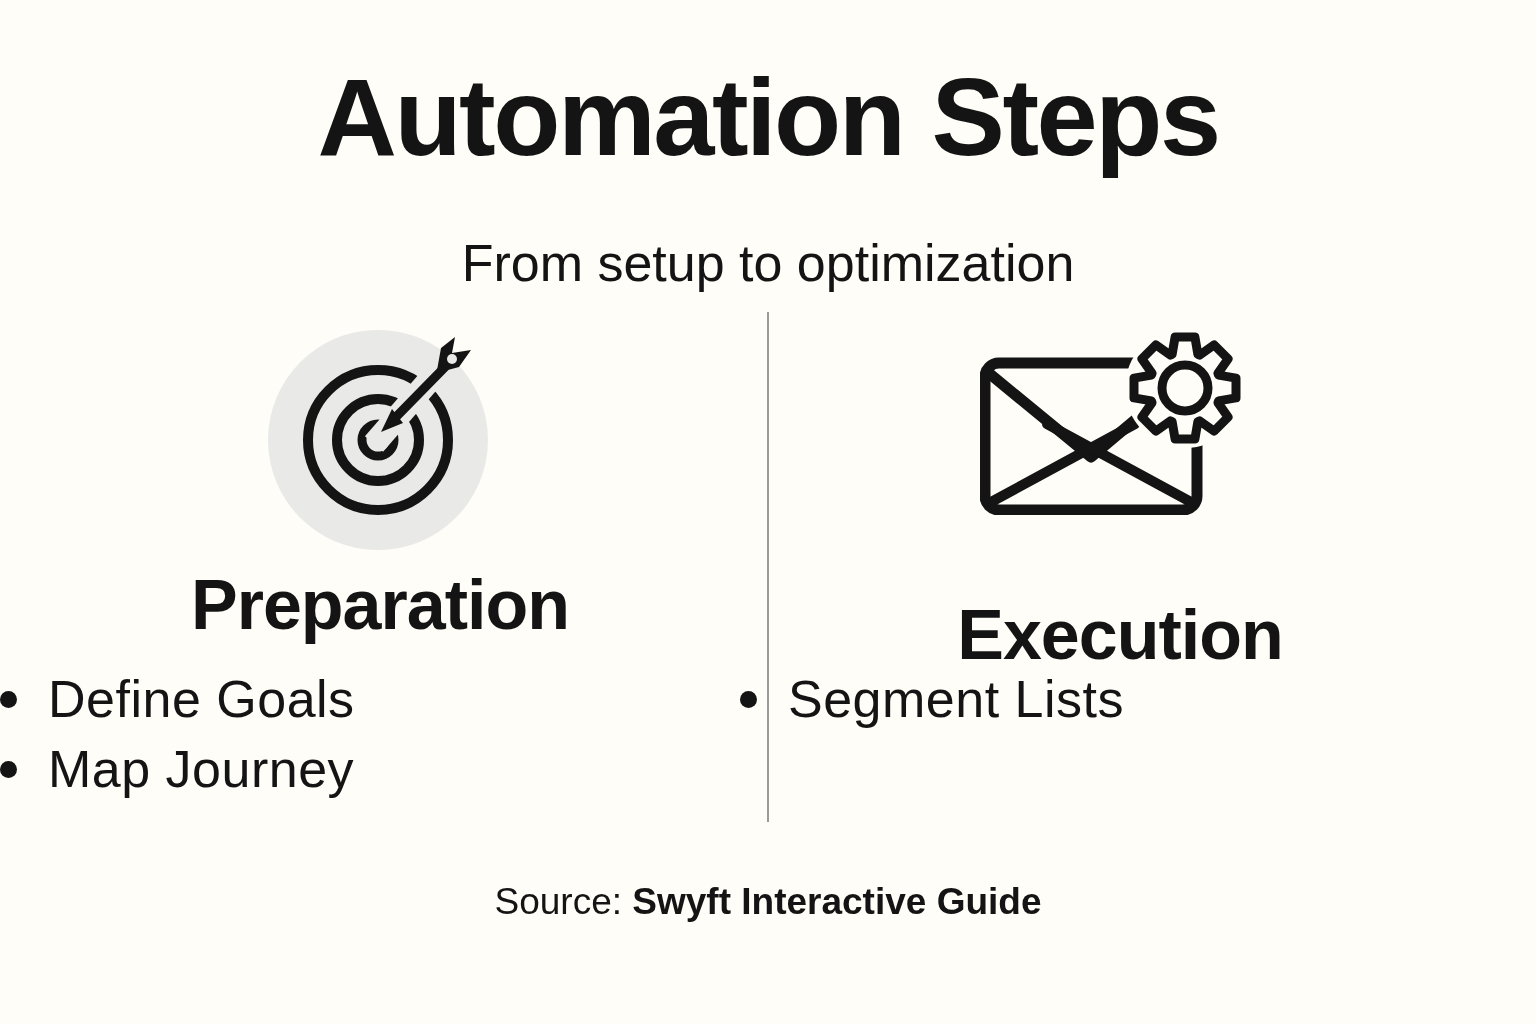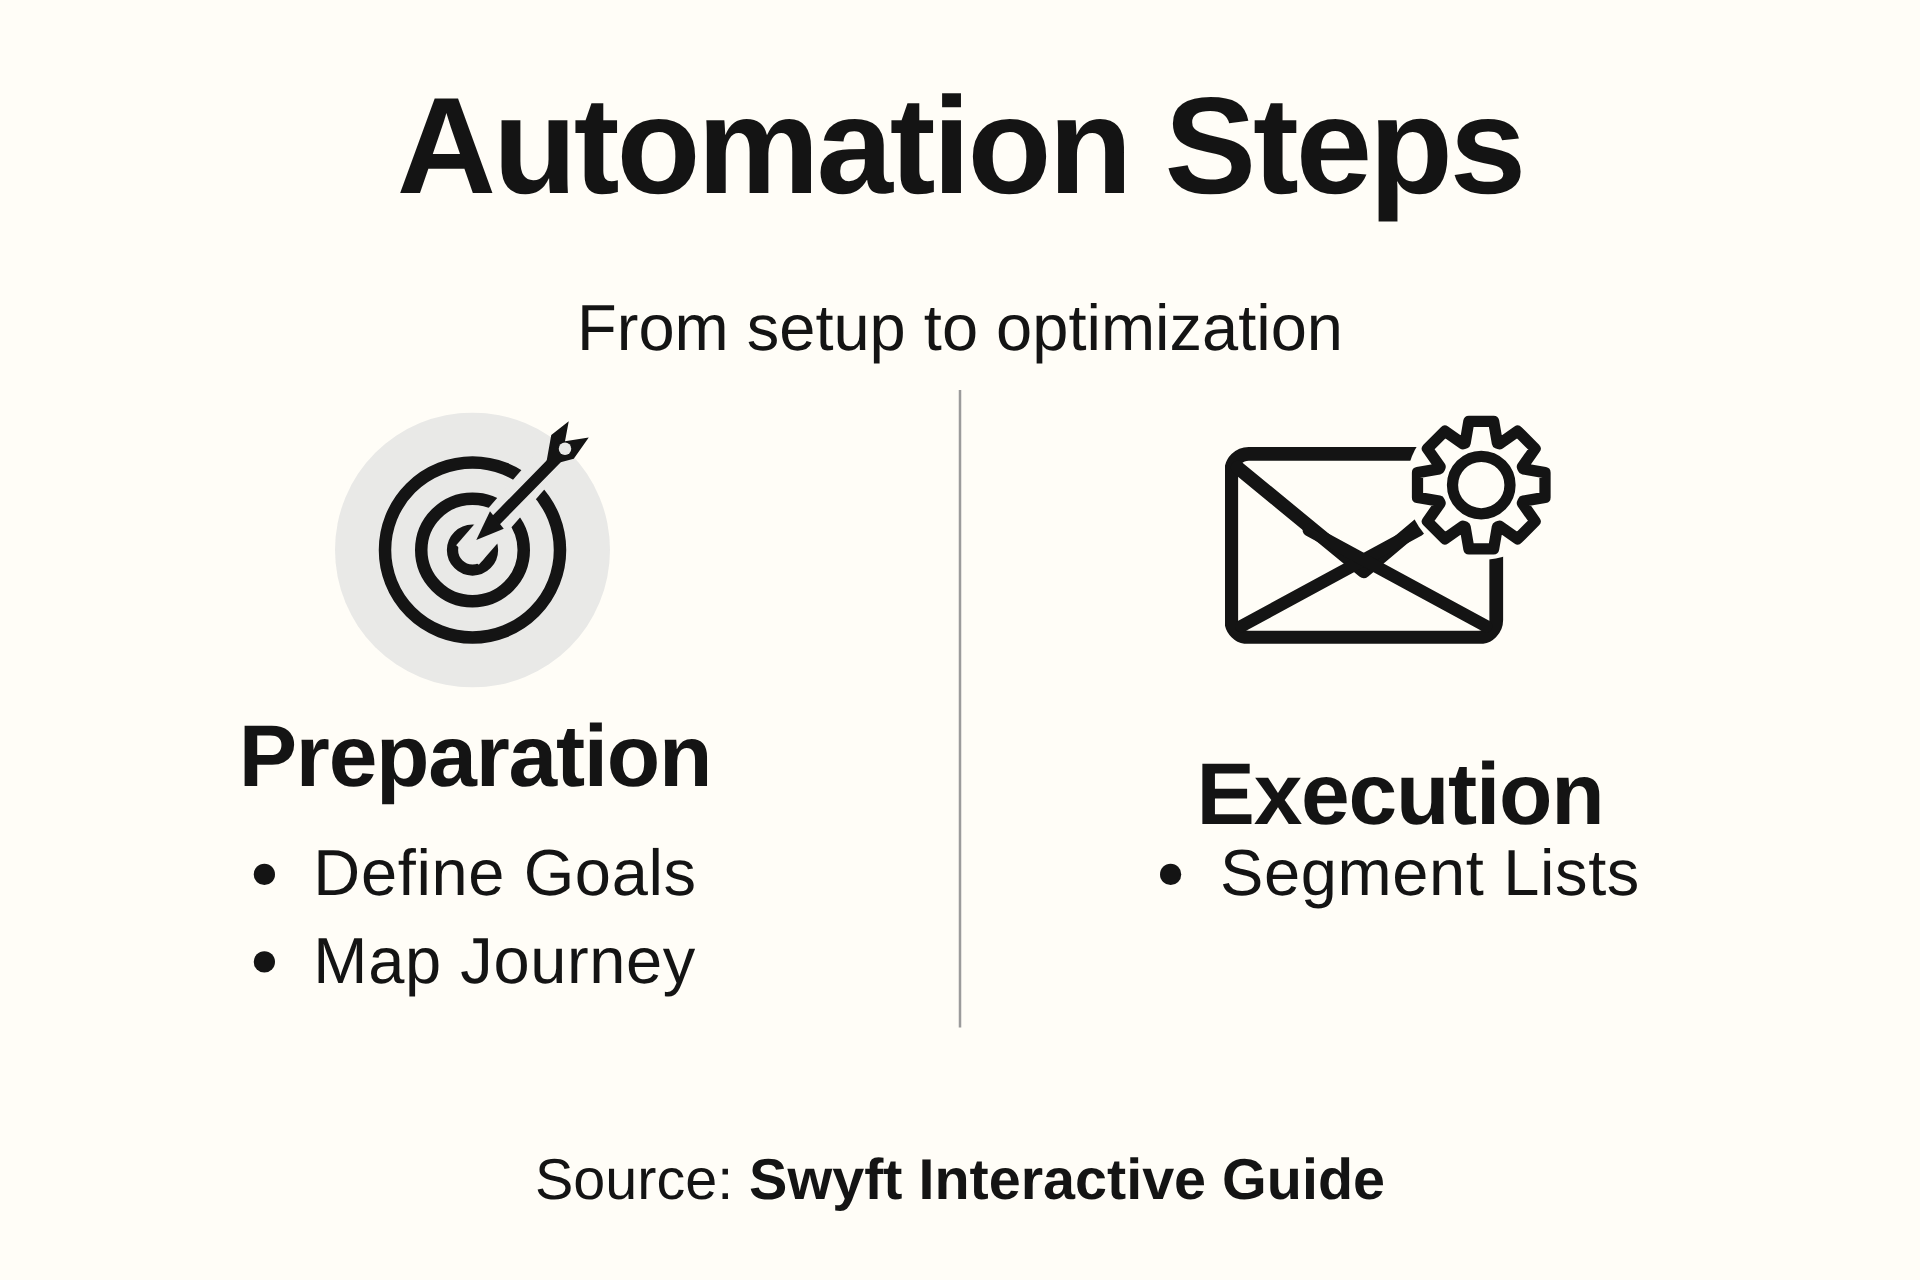--- a/index.html
+++ b/index.html
@@ -40,38 +40,38 @@
   .col-heading{
     position:absolute;top:570px;
     font-size:70px;font-weight:700;letter-spacing:-1px;
     text-align:center;line-height:1.0;color:var(--text);
   }
   .col-heading.left{left:0;width:760px;}
   .col-heading.right{left:740px;width:760px;margin-top:30px;}
 
   .bullet-list{
     position:absolute;top:664px;
-    display:flex;flex-direction:column;align-items:center;
+    display:flex;flex-direction:column;
     list-style:none;
   }
   .bullet-list.left{left:0;width:760px;}
   .bullet-list.right{left:740px;width:760px;}
   .bullet-list ul{list-style:none;}
   .bullet-item{
     display:flex;align-items:center;height:70px;
     font-size:52px;font-weight:400;letter-spacing:0.5px;color:var(--text);
   }
   .bullet-dot{
     width:17px;height:17px;border-radius:50%;
     background:var(--text);margin-right:31px;flex:none;
   }
 
   .source-line{
     position:absolute;top:878px;left:0;width:1536px;
-    text-align:center;font-size:46px;line-height:1.3;color:var(--text);margin-top:36px;
+    text-align:center;font-size:37px;line-height:1.3;color:var(--text);
   }
   .source-line .src-label{font-weight:400;}
   .source-line .src-value{font-weight:700;}
 </style>
 </head>
 <body>
 
 <div class="poster">
 
   <div class="title">Automation Steps</div>

